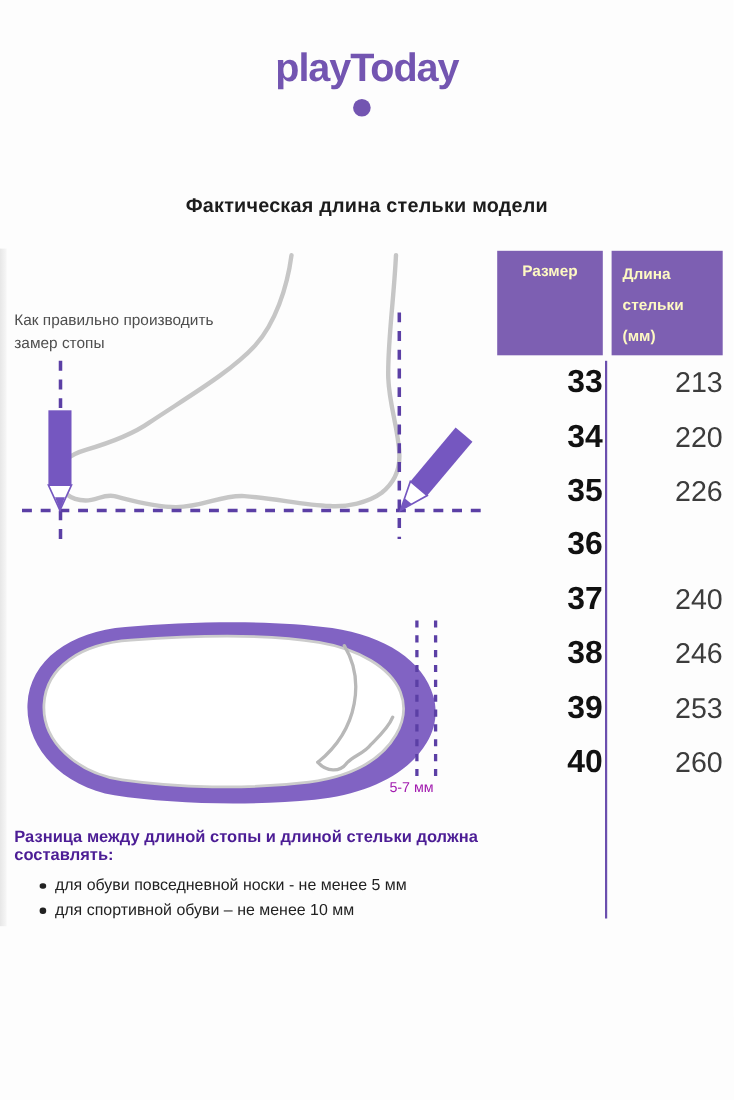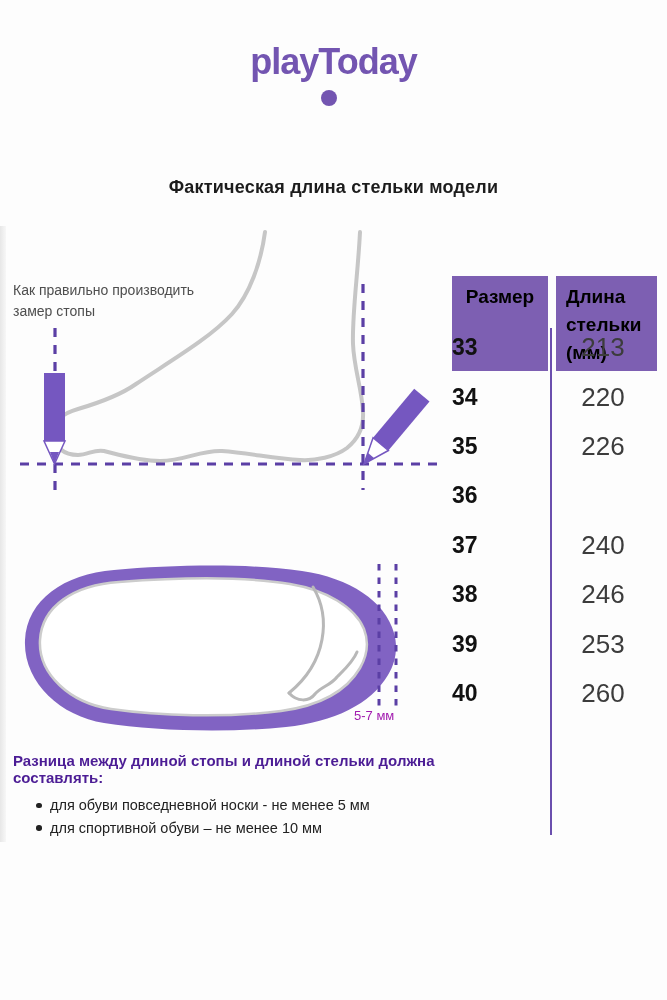--- a/index.html
+++ b/index.html
@@ -33,28 +33,28 @@
   .note { position:absolute; left:13px; top:752px; width:452px; }
   .note-title { font-size:15px; font-weight:bold; color:#4c1d95; }
   .note-list { margin:8px 0 0 0; padding:0 0 0 37px; list-style:none; }
   .note-list li { position:relative; font-size:14.5px; color:#222222; line-height:22.5px; }
   .note-list li::before { content:""; position:absolute; left:-14px; top:8.5px; width:5.5px;
                           height:5.5px; border-radius:50%; background:#222222; }
 
   
   .size-table { position:absolute; left:452px; top:228px; width:205px; height:620px; }
   .thead { display:flex; gap:8px; }
-  .th { background:#7d5fb2; color:#000000; font-weight:bold; font-size:19px; box-sizing:border-box;margin-top:48px; }
+  .th { background:#7d5fb2; color:#fef9c3; font-weight:bold; font-size:14px; box-sizing:border-box; }
   .th1 { width:96px; height:95px; display:flex; justify-content:center; padding-top:10px; }
   .th2 { width:101px; height:95px; padding:7px 16px 0 10px; line-height:28px; }
   .tbody { position:absolute; top:95px; left:0; width:205px; }
   .trow { display:flex; height:49.4px; align-items:center; }
-  .td-size { width:97px; box-sizing:border-box; padding-right:13px; text-align:left;
-             font-size:23px; font-weight:bold; color:#111111; }
-  .td-len { width:108px; text-align:center; font-size:26px; font-weight:400; color:#3c3c3c; }
+  .td-size { width:97px; box-sizing:border-box; padding-right:1px; text-align:right;
+             font-size:29px; font-weight:bold; color:#111111; }
+  .td-len { width:108px; text-align:right; font-size:26px; font-weight:400; color:#3c3c3c; }
   .tdivider { position:absolute; left:97.5px; top:100px; width:2.5px; height:507px; background:#6b4fae; }
 </style>
 </head>
 <body>
 
 <div class="page">
 
   <div class="left-edge"></div>
 
   <div class="logo">

